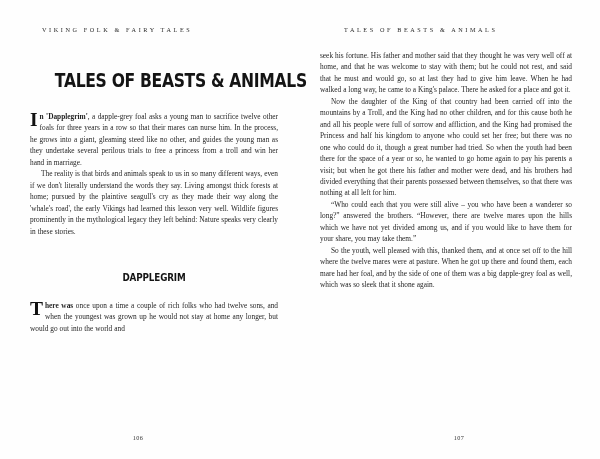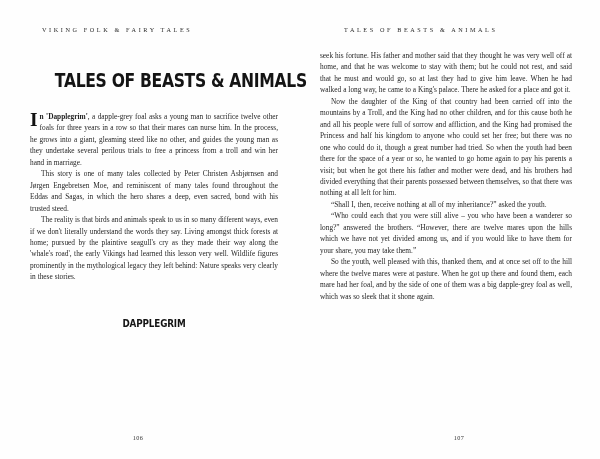--- a/index.html
+++ b/index.html
@@ -137,40 +137,41 @@
   <div class="page page-left">
 
     <div class="running-head running-head-left">VIKING FOLK &amp; FAIRY TALES</div>
 
     <h1 class="chapter-title">TALES OF BEASTS &amp; ANIMALS</h1>
 
     <div class="body-block">
 
       <p class="para first dropcap"><span>I</span><span class="lead">n 'Dapplegrim'</span><span>, a dapple-grey foal asks a young man to sacrifice twelve other foals for three years in a row so that their mares can nurse him. In the process, he grows into a giant, gleaming steed like no other, and guides the young man as they undertake several perilous trials to free a princess from a troll and win her hand in marriage.</span></p>
 
-      <p class="para">This story is one of many tales collected by Peter Christen Asbjørnsen and Jørgen Engebretsen Moe, and reminiscent of many tales found throughout the Eddas and Sagas, in which the hero shares a deep, even sacred, bond with his trusted steed.</p>
 
       <p class="para">The reality is that birds and animals speak to us in so many different ways, even if we don't literally understand the words they say. Living amongst thick forests at home; pursued by the plaintive seagull's cry as they made their way along the 'whale's road', the early Vikings had learned this lesson very well. Wildlife figures prominently in the mythological legacy they left behind: Nature speaks very clearly in these stories.</p>
 
     </div>
 
     <h2 class="story-title gap-heading">DAPPLEGRIM</h2>
 
+    <div class="gap-after-heading">
+      <p class="para first dropcap"><span>T</span><span class="lead">here was</span><span> once upon a time a couple of rich folks who had twelve sons, and when the youngest was grown up he would not stay at home any longer, but would go out into the world and</span></p>
+    </div>
 
     <div class="folio folio-left">106</div>
   </div>
 
   <div class="page page-right">
 
     <div class="running-head running-head-right">TALES OF BEASTS &amp; ANIMALS</div>
 
     <div class="body-block" style="margin-top:17px;">
       <p class="para nofirst">seek his fortune. His father and mother said that they thought he was very well off at home, and that he was welcome to stay with them; but he could not rest, and said that he must and would go, so at last they had to give him leave. When he had walked a long way, he came to a King's palace. There he asked for a place and got it.</p>
       <p class="para">Now the daughter of the King of that country had been carried off into the mountains by a Troll, and the King had no other children, and for this cause both he and all his people were full of sorrow and affliction, and the King had promised the Princess and half his kingdom to anyone who could set her free; but there was no one who could do it, though a great number had tried. So when the youth had been there for the space of a year or so, he wanted to go home again to pay his parents a visit; but when he got there his father and mother were dead, and his brothers had divided everything that their parents possessed between themselves, so that there was nothing at all left for him.</p>
-      <p class="para">“Shall I, then, receive nothing at all of my inheritance?” asked the youth.</p>
       <p class="para">“Who could each that you were still alive – you who have been a wanderer so long?” answered the brothers. “However, there are twelve mares upon the hills which we have not yet divided among us, and if you would like to have them for your share, you may take them.”</p>
       <p class="para">So the youth, well pleased with this, thanked them, and at once set off to the hill where the twelve mares were at pasture. When he got up there and found them, each mare had her foal, and by the side of one of them was a big dapple-grey foal as well, which was so sleek that it shone again.</p>
     </div>
 
     <div class="folio folio-right">107</div>
   </div>
 
   <div class="gutter"></div>
 </div>
 

